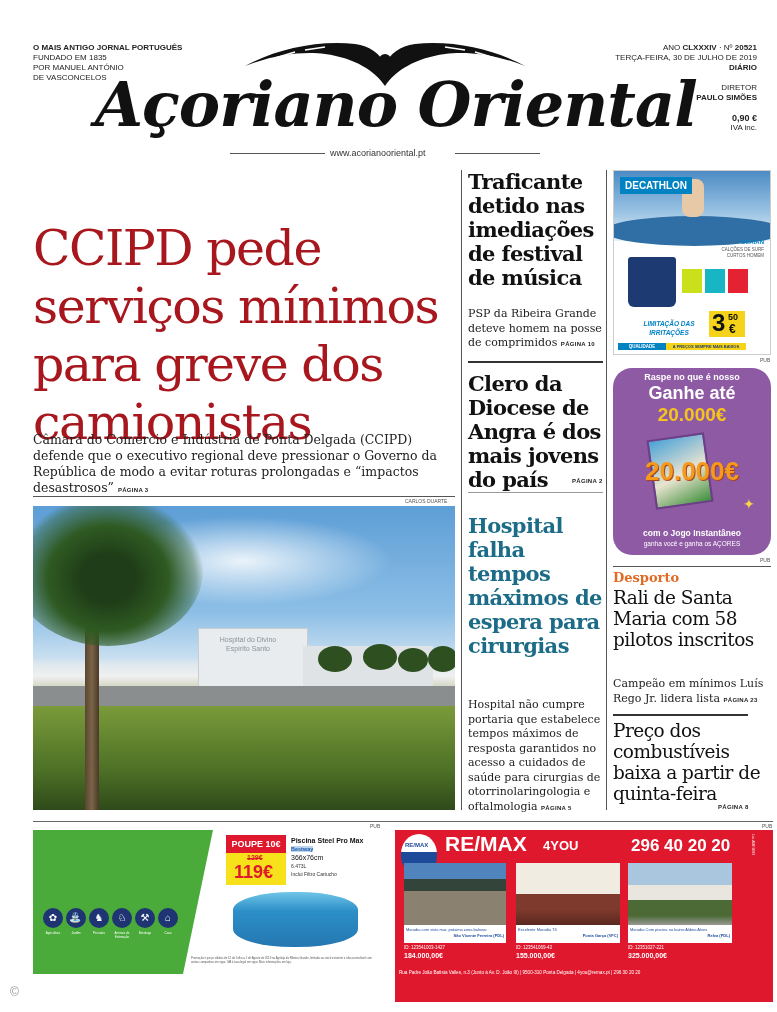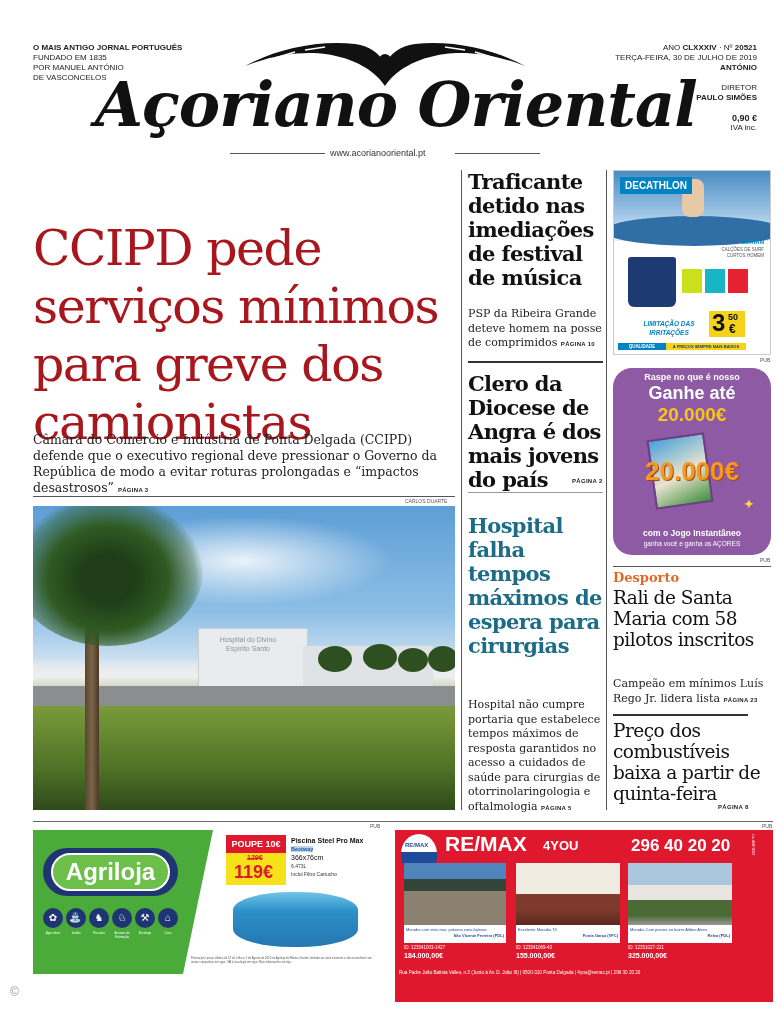--- a/index.html
+++ b/index.html
@@ -68,21 +68,21 @@
 <div class="abs logo">Açoriano Oriental</div>
 
 <div class="abs mast-right sans">
   <div>
     <span>ANO</span>
     <span class="b">CLXXXIV</span>
     <span>· Nº</span>
     <span class="b">20521</span>
   </div>
   <div>TERÇA-FEIRA, 30 DE JULHO DE 2019</div>
-  <div class="b">ANTÓNIO</div>
+  <div class="b">DIÁRIO</div>
   <div style="height:10px"></div>
   <div>DIRETOR</div>
   <div class="b">PAULO SIMÕES</div>
   <div style="height:10px"></div>
   <div class="b" style="font-size:9px">0,90 €</div>
   <div>IVA inc.</div>
 </div>
 
 <div class="abs url-line sans">
   <div class="rule" style="left:0;width:95px"></div>
@@ -185,23 +185,20 @@
 </div>
 <div class="abs rule-h" style="left:613px;top:714px;width:135px"></div>
 <h2 class="abs col-right h-right serif" style="top:720px;font-weight:normal">Preço dos combustíveis baixa a partir de quinta-feira</h2>
 <div class="abs pag" style="left:718px;top:804px">PÁGINA 8</div>
 
 <div class="abs" style="left:33px;top:821px;width:740px;height:1px;background:#666"></div>
 <div class="abs credit" style="left:370px;top:823px">PUB</div>
 <div class="abs credit" style="left:762px;top:823px">PUB</div>
 
 <div class="abs ad-agri sans">
-  <div class="abs" style="left:10px;top:18px;width:135px;height:48px;background:#1e3473;border-radius:24px">
-    <div class="abs" style="left:8px;top:5px;width:119px;height:38px;background:#6cc04a;border-radius:19px;border:2px solid #fff;color:#fff;font-weight:bold;font-size:24px;text-align:center;line-height:34px">Agriloja</div>
-  </div>
   <div class="abs" style="left:10px;top:78px;width:160px;height:40px">
     <div class="abs" style="left:0;top:0;width:20px;height:20px;border-radius:50%;background:#1e3473;color:#fff;text-align:center;line-height:20px;font-size:10px">✿</div>
     <div class="abs" style="left:23px;top:0;width:20px;height:20px;border-radius:50%;background:#1e3473;color:#fff;text-align:center;line-height:20px;font-size:10px">⛲</div>
     <div class="abs" style="left:46px;top:0;width:20px;height:20px;border-radius:50%;background:#1e3473;color:#fff;text-align:center;line-height:20px;font-size:10px">♞</div>
     <div class="abs" style="left:69px;top:0;width:20px;height:20px;border-radius:50%;background:#1e3473;color:#fff;text-align:center;line-height:20px;font-size:10px">♘</div>
     <div class="abs" style="left:92px;top:0;width:20px;height:20px;border-radius:50%;background:#1e3473;color:#fff;text-align:center;line-height:20px;font-size:10px">⚒</div>
     <div class="abs" style="left:115px;top:0;width:20px;height:20px;border-radius:50%;background:#1e3473;color:#fff;text-align:center;line-height:20px;font-size:10px">⌂</div>
     <div class="abs" style="left:-2px;top:23px;width:24px;font-size:3px;color:#fff;text-align:center">Agricultura</div>
     <div class="abs" style="left:21px;top:23px;width:24px;font-size:3px;color:#fff;text-align:center">Jardim</div>
     <div class="abs" style="left:44px;top:23px;width:24px;font-size:3px;color:#fff;text-align:center">Pecuária</div>

